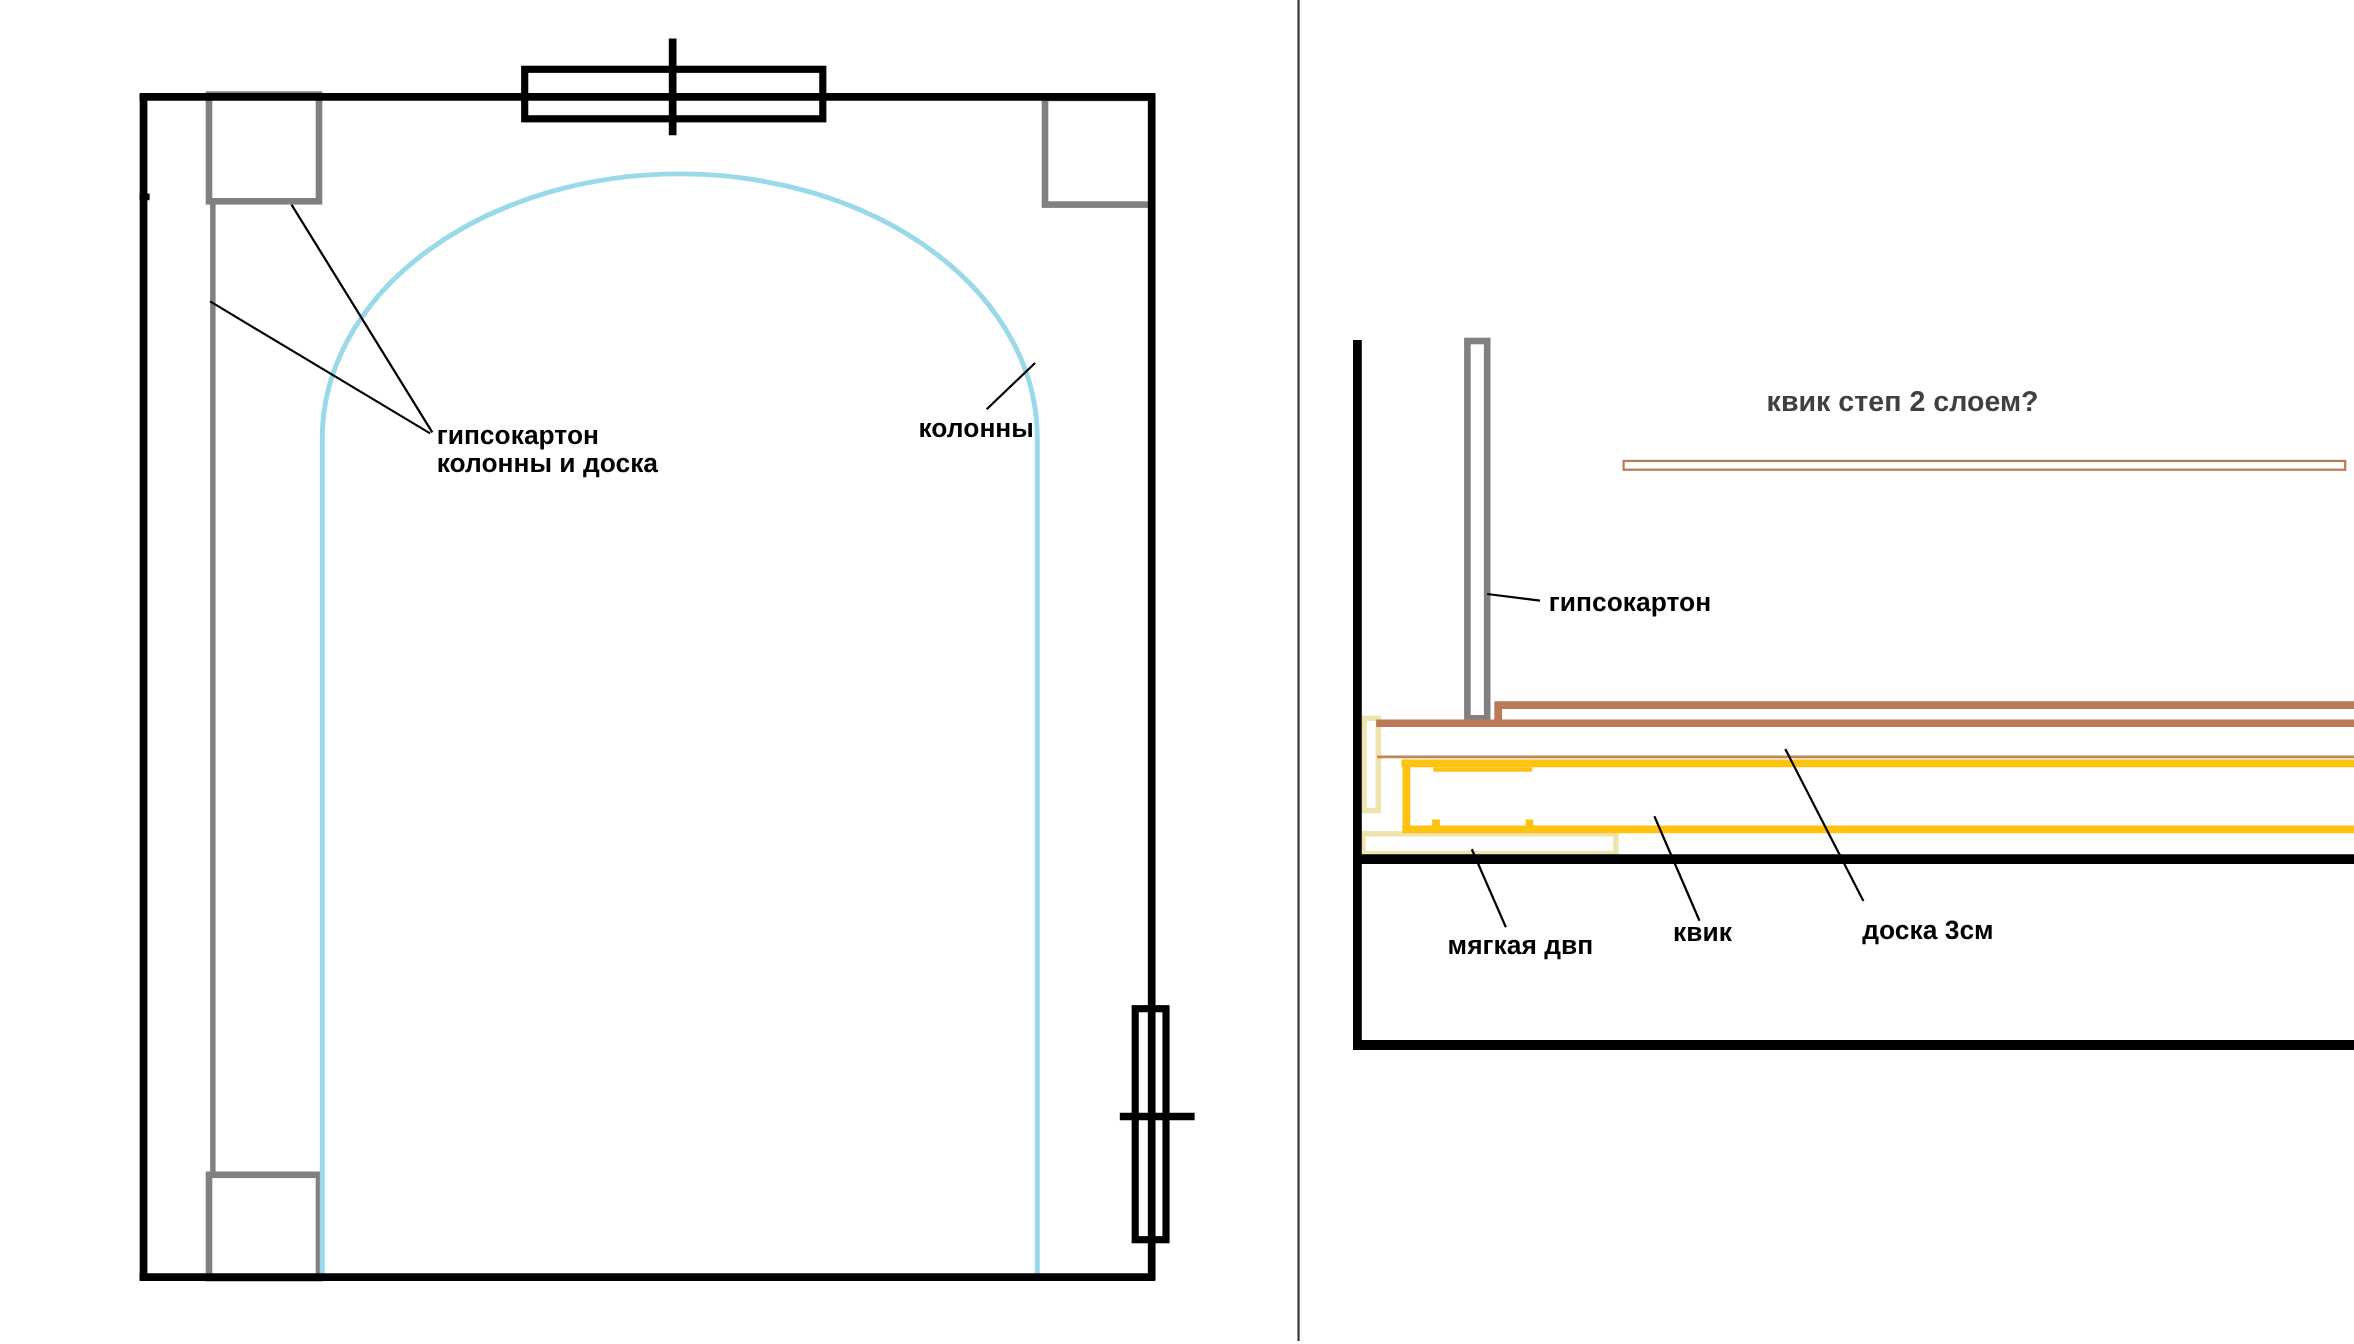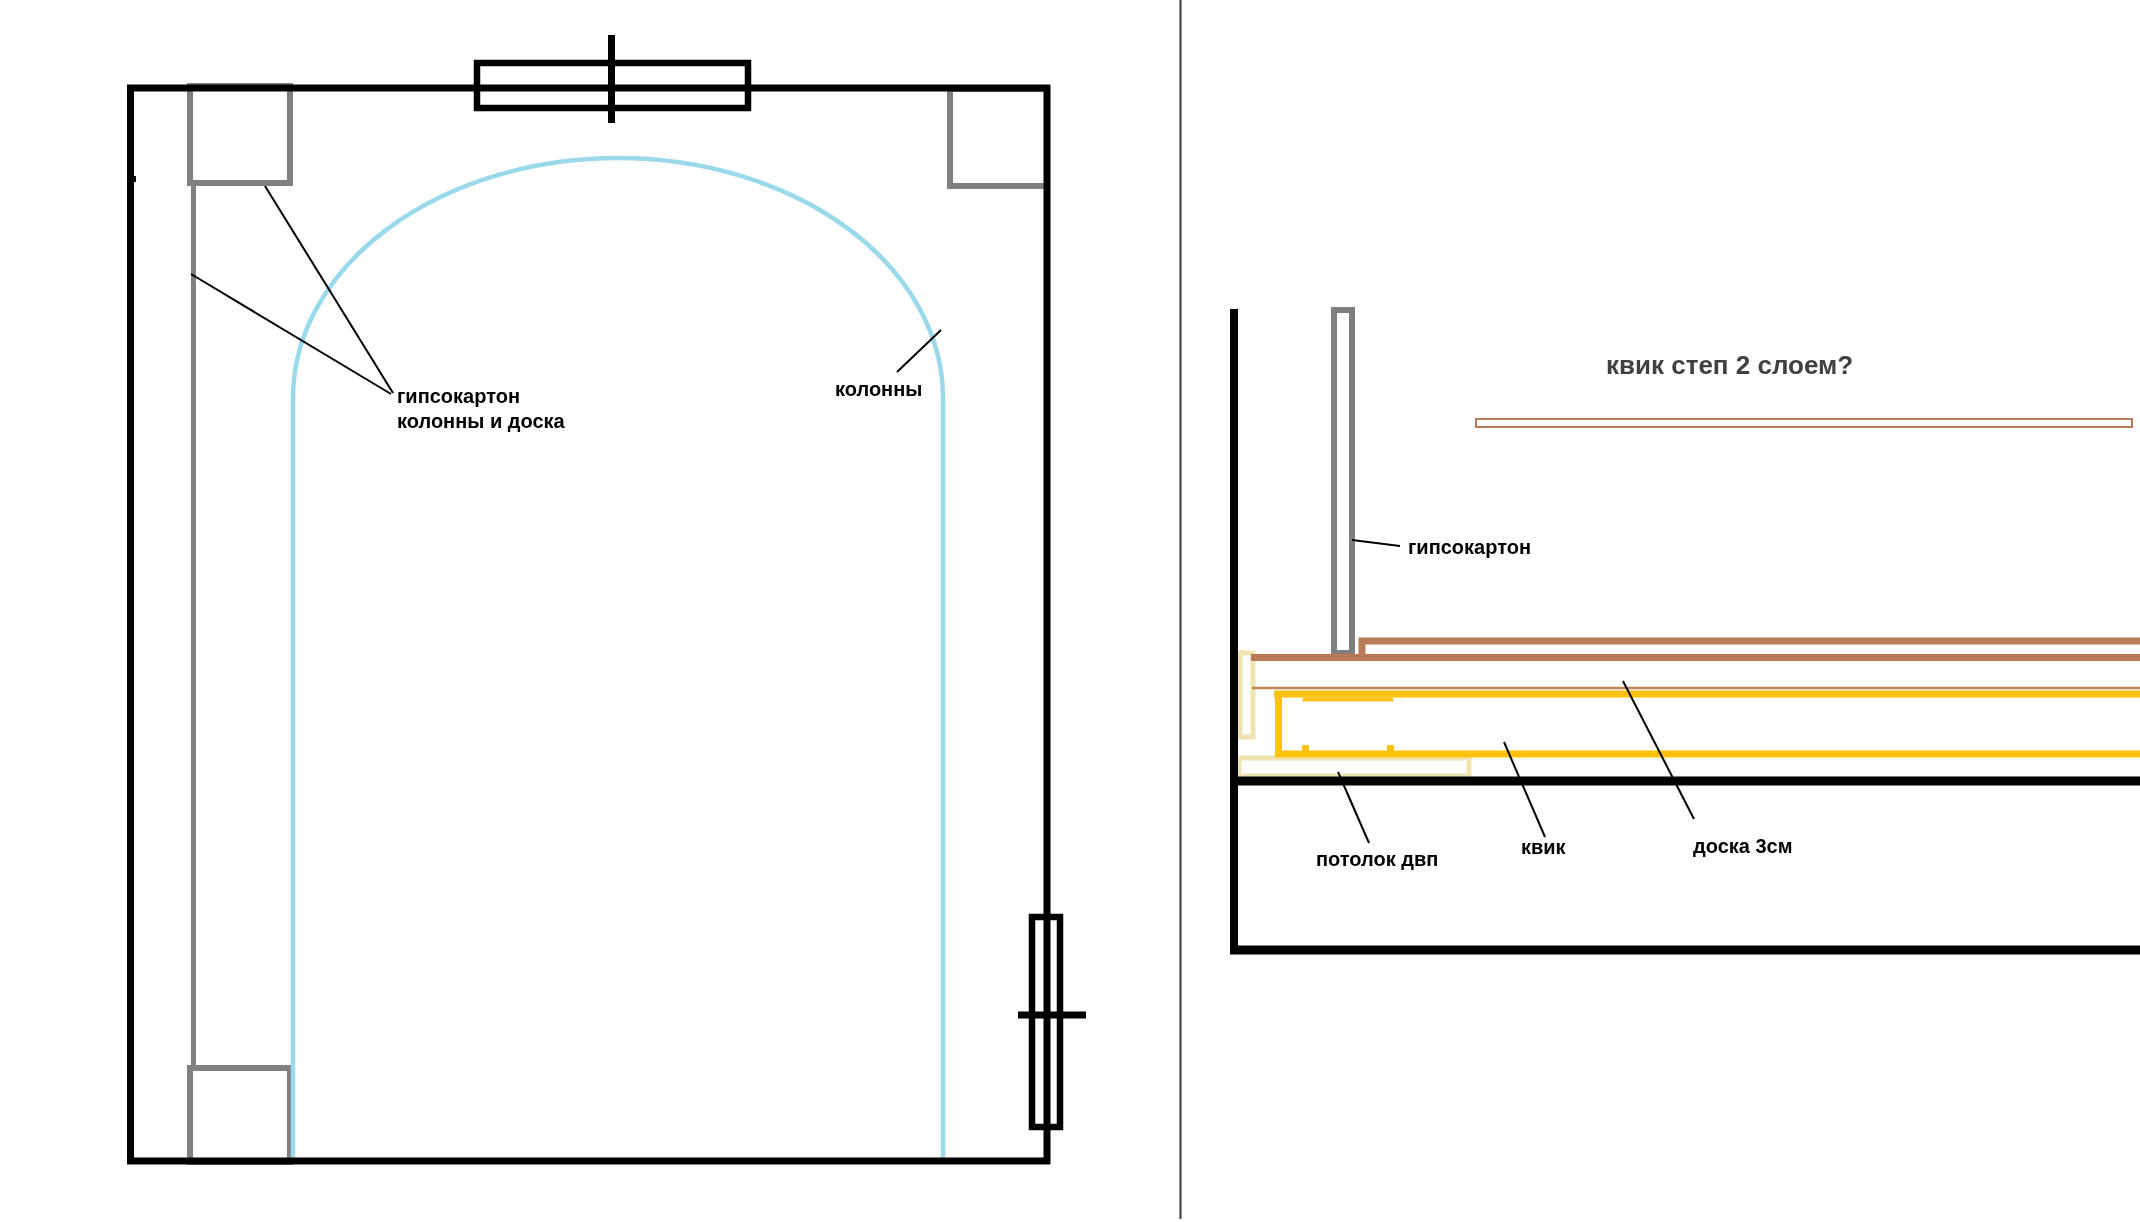--- a/index.html
+++ b/index.html
@@ -8,21 +8,21 @@
     width:2140px;height:1222px;
     background:#ffffff;
     font-family:"Liberation Sans", sans-serif;
     overflow:hidden;
   }
   .drawing{position:absolute;left:0;top:0;}
   .lbl{
     position:absolute;
     font-weight:bold;
     color:#000000;
-    font-size:20px;
+    font-size:24px;
     line-height:25px;
     white-space:nowrap;
   }
   .lbl-orange{
     color:#404040;
     font-size:26px;
     line-height:26px;
   }
 </style>
 </head>
@@ -96,19 +96,19 @@
     <div>гипсокартон</div>
     <div>колонны и доска</div>
   </div>
 
   <div class="lbl" style="left:835px;top:377px;">колонны</div>
 
   <div class="lbl lbl-orange" style="left:1606px;top:352px;">квик степ 2 слоем?</div>
 
   <div class="lbl" style="left:1408px;top:535px;">гипсокартон</div>
 
-  <div class="lbl" style="left:1316px;top:847px;">потолок двп</div>
+  <div class="lbl" style="left:1316px;top:847px;">мягкая двп</div>
 
   <div class="lbl" style="left:1521px;top:835px;">квик</div>
 
   <div class="lbl" style="left:1693px;top:810px;margin-top:24px;">доска 3см</div>
 
 </div>
 
 </body></html>

